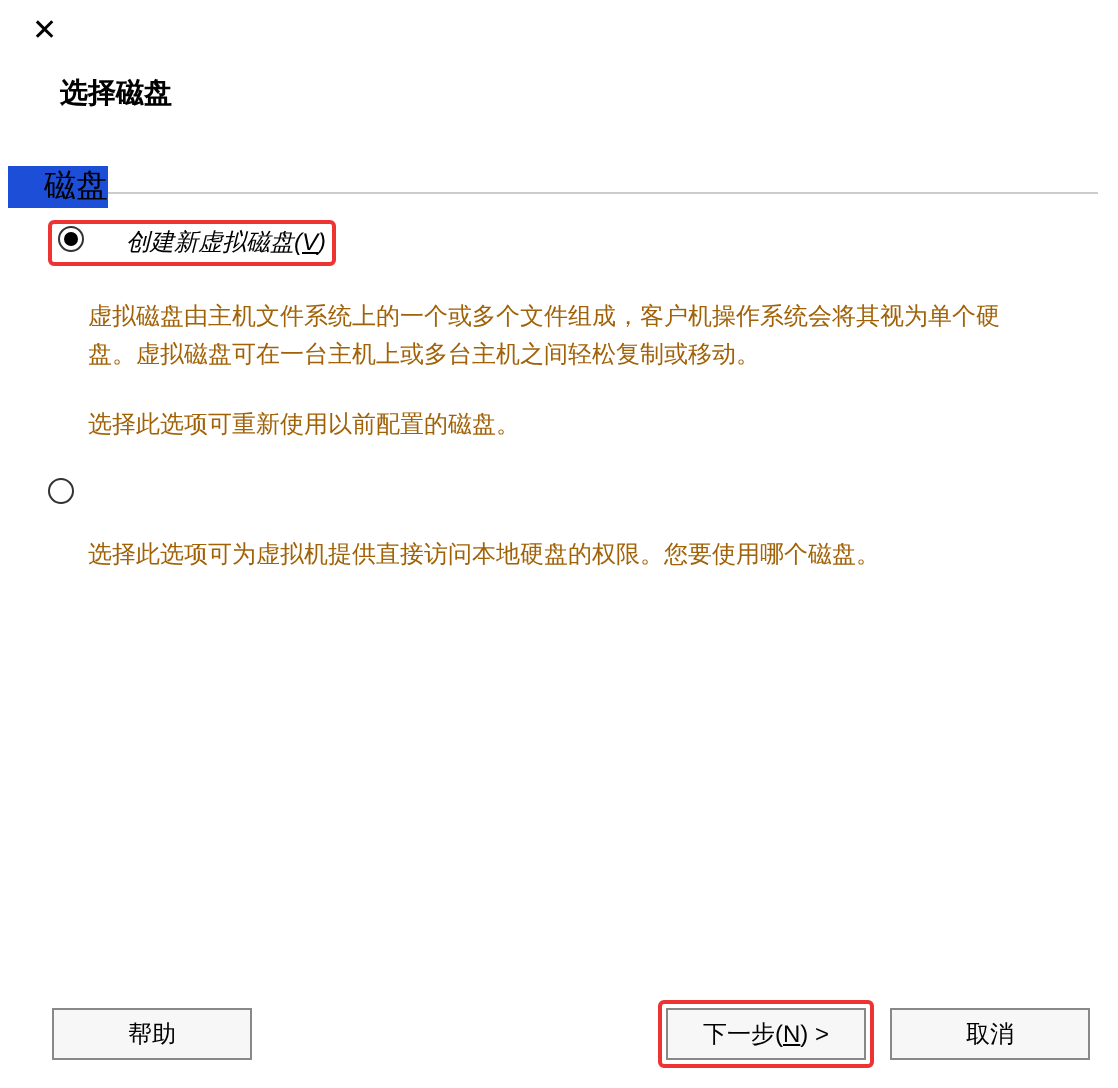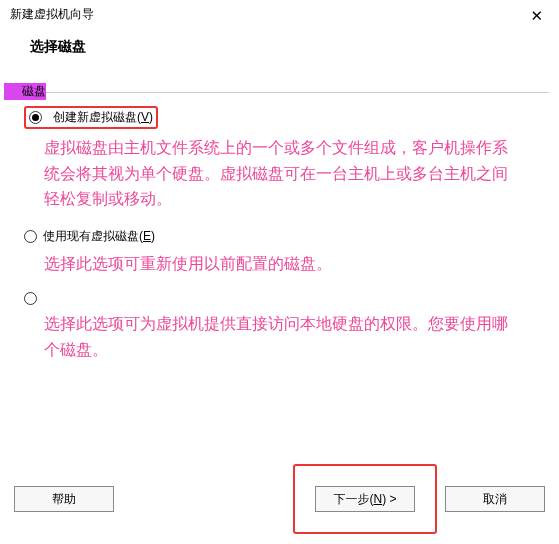--- a/index.html
+++ b/index.html
@@ -21,24 +21,24 @@
   }
   .titlebar .title { font-size: 12px; }
   .close-x { font-size: 15px; font-family: Arial, sans-serif; line-height: 1; padding: 2px 6px; }
   .header {
     padding: 10px 0 12px 30px;
   }
   .header .h1 { font-size: 14px; font-weight: bold; margin-bottom: 4px; }
   .header .sub { font-size: 12px; padding-left: 24px; }
   .section-label {
     padding: 0 0 0 18px;
-    font-size: 12px;
+    font-size: 16px;
     position: relative;
     top: 7px;
-    background: #d946ef;
+    background: #1d4ed8;
     display: inline-block;
   }
   .groupbox-line {
     border-top: 1px solid #ccc;
     margin: 0 10px 0 10px;
     position: relative;
     top: -1px;
   }
   .options {
     padding: 12px 20px 0 24px;
@@ -62,37 +62,38 @@
   }
   .radio.checked::after {
     content: "";
     width: 7px; height: 7px;
     background: #000;
     border-radius: 50%;
   }
   .opt-label { font-size: 12px; }
   .opt-label .u { text-decoration: underline; }
   .opt-desc {
-    font-size: 16px;
-    color: #ec4899;
-    margin: 6px 20px 0 20px;
+    font-size: 12px;
+    color: #a16207;
+    margin: 16px 20px 0 20px;
     line-height: 1.6;
   }
   .highlight-red {
     border: 2px solid #e33;
     border-radius: 3px;
     padding: 1px 3px;
     display: inline-flex;
-    align-items: center;
-    gap: 11px;
+    align-items: flex-start;
+    gap: 21px;
+    font-style: italic;
   }
   .footer {
     position: absolute;
     bottom: 10px;
-    left: 0; right: 0;
+    left: 12px; right: 0;
     display: flex;
     gap: 8px;
     padding: 0 14px;
     align-items: center;
   }
   .btn {
     border: 1px solid #888;
     background: #f7f7f7;
     font-size: 12px;
     height: 26px;
@@ -101,29 +102,28 @@
     align-items: center;
     justify-content: center;
     padding: 0 10px;
     cursor: default;
   }
   .btn .u { text-decoration: underline; }
   .spacer { flex: 1; }
   .highlight-red-btn {
     border: 2.5px solid #e33;
     border-radius: 3px;
-    padding: 20px;
+    padding: 2px;
     display: inline-flex;
   }
 </style>
 </head>
 <body>
 
 <div class="titlebar">
-  <span class="title">新建虚拟机向导</span>
   <span class="close-x">✕</span>
 </div>
 
 <div class="header">
   <div class="h1">选择磁盘</div>
 </div>
 
 <div style="position:relative; margin-top:4px;">
   <span class="section-label" style="margin-left:4px; position:relative; z-index:1;">磁盘</span>
   <div class="groupbox-line" style="z-index:0;"></div>
@@ -135,26 +135,20 @@
     <span class="highlight-red">
       <span class="radio checked"></span>
       <span class="opt-label">
         <span>创建新虚拟磁盘(</span><span class="u">V</span><span>)</span>
       </span>
     </span>
     <div class="opt-desc">虚拟磁盘由主机文件系统上的一个或多个文件组成，客户机操作系统会将其视为单个硬盘。虚拟磁盘可在一台主机上或多台主机之间轻松复制或移动。</div>
   </div>
 
   <div class="opt">
-    <div class="opt-row">
-      <span class="radio"></span>
-      <span class="opt-label">
-        <span>使用现有虚拟磁盘(</span><span class="u">E</span><span>)</span>
-      </span>
-    </div>
     <div class="opt-desc">选择此选项可重新使用以前配置的磁盘。</div>
   </div>
 
   <div class="opt">
     <div class="opt-row">
       <span class="radio"></span>
     </div>
     <div class="opt-desc">选择此选项可为虚拟机提供直接访问本地硬盘的权限。您要使用哪个磁盘。</div>
   </div>
 

